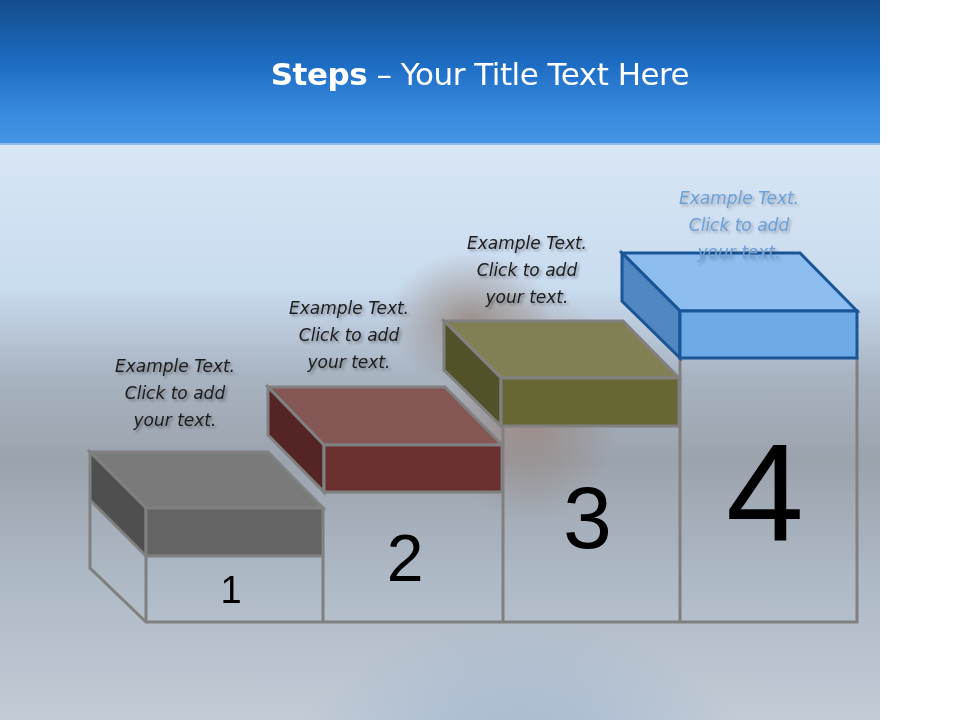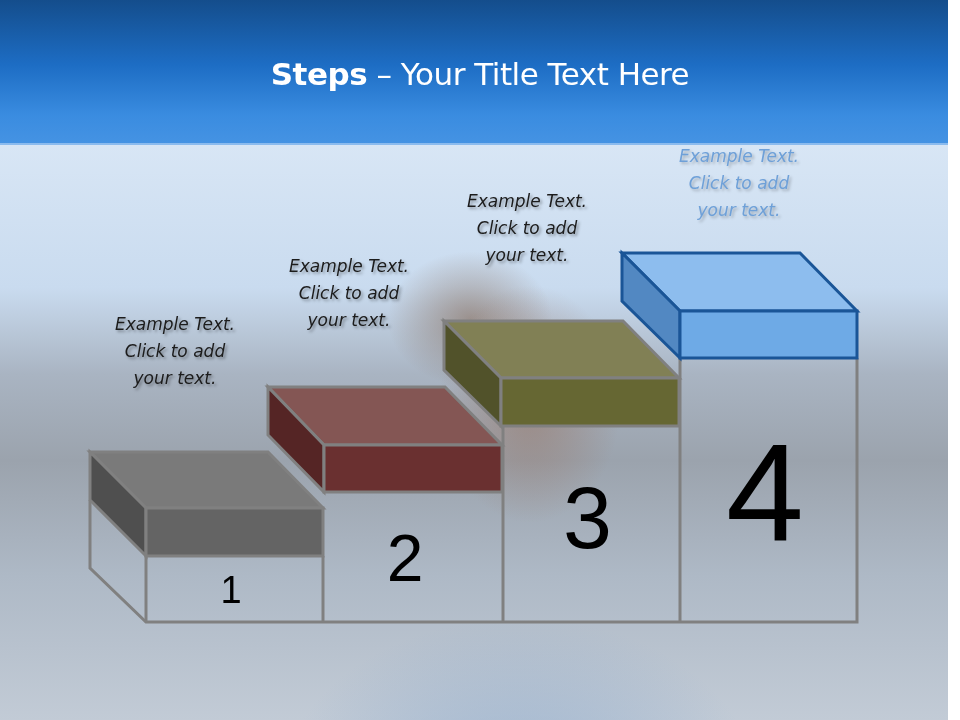--- a/index.html
+++ b/index.html
@@ -1,17 +1,17 @@
 <!DOCTYPE html>
 <html><head>
 <meta charset="utf-8">
 <style>
   html, body { margin: 0; padding: 0; }
   body { width: 960px; height: 720px; overflow: hidden; position: relative; font-family: "Liberation Sans", sans-serif; }
-  .slide { position: absolute; inset: 0; width: 948px; height: 720px; overflow: hidden; text-decoration: underline; }
+  .slide { position: absolute; inset: 0; width: 880px; height: 720px; overflow: hidden; text-decoration: underline; }
   .bg {
     position: absolute; left: 0; top: 144px; width: 960px; height: 576px;
     background:
       radial-gradient(ellipse 130px 170px at 530px 260px, rgba(150,110,90,0.55), rgba(150,110,90,0) 70%),
       radial-gradient(ellipse 110px 90px at 470px 175px, rgba(120,85,60,0.5), rgba(120,85,60,0) 75%),
       radial-gradient(ellipse 300px 220px at 520px 650px, rgba(140,170,205,0.7), rgba(140,170,205,0) 80%),
       linear-gradient(180deg, #d8e6f5 0%, #c9dbef 25%, #a9b4c2 40%, #9ba3ad 55%, #aeb9c6 75%, #c2cbd6 100%);
   }
   .header {
     position: absolute; left: 0; top: 0; width: 960px; height: 144px;
@@ -21,20 +21,21 @@
   .title {
     position: absolute; left: 0; top: 56px; width: 960px; text-align: center;
     color: #ffffff; font-size: 31px; font-family: "DejaVu Sans", sans-serif; letter-spacing: -0.5px;
   }
   .title b { font-weight: bold; }
   .diagram { position: absolute; left: 0; top: 0; width: 960px; height: 720px; }
   .caption {
     position: absolute; width: 170px; text-align: center; font-style: italic;
     font-family: "DejaVu Sans", sans-serif; font-size: 17px; line-height: 27px; color: #1c1c1c;
     text-shadow: 2px 2px 3px rgba(0,0,0,0.35);
+    margin-top: 42px;
   }
   .caption.faded { color: #6ea0d8; text-shadow: 2px 2px 3px rgba(0,0,0,0.25); }
   .caption span { display: block; }
   .num {
     position: absolute; font-family: "Liberation Sans", sans-serif; color: #000; text-align: center;
   }
 </style>
 </head>
 <body>
 

